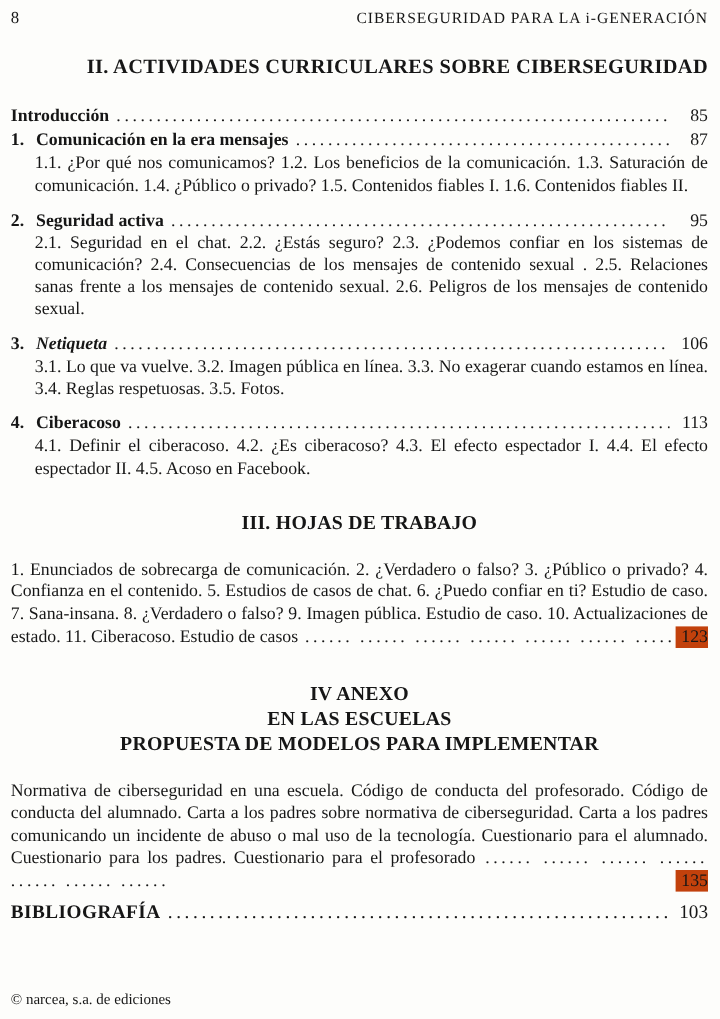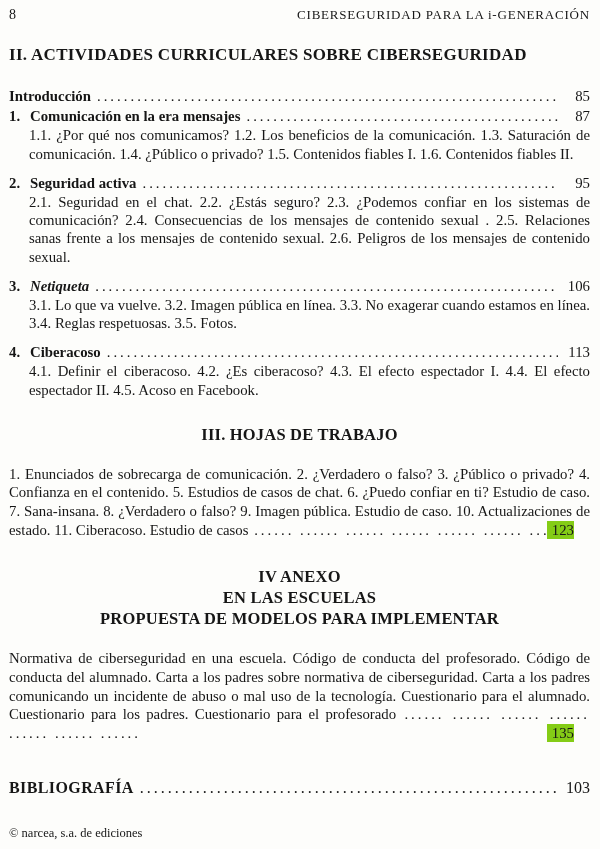--- a/index.html
+++ b/index.html
@@ -22,21 +22,21 @@
     display: flex;
     justify-content: space-between;
     align-items: baseline;
     font-size: 13px;
     letter-spacing: 0.8px;
   }
   .folio { font-size: 14px; letter-spacing: 0; }
 
   
   .main-title {
-    text-align: left;
+    text-align: right;
     font-size: 17px;
     font-weight: bold;
     letter-spacing: 0.3px;
     margin: 22px 0 22px 0;
   }
 
   
   .toc-line {
     display: flex;
     align-items: flex-end;
@@ -88,28 +88,28 @@
     line-height: 1.26;
     text-align: justify;
   }
   .inline-dots::after {
     content: " ...... ...... ...... ...... ...... ...... ......";
     letter-spacing: 3px;
     word-spacing: -1px;
   }
   .pg-end {
     position: absolute;
-    right: 16px;
+    right: 0;
     bottom: 0;
-    background: #84cc16;
+    background: #c2410c;
     padding-left: 5px;
   }
 
   
-  .bib-line { margin-top: 36px; font-size: 16px; }
+  .bib-line { margin-top: 8px; font-size: 16px; }
   .bib-line .lbl { letter-spacing: 0.4px; }
 
   
   .footer {
     position: absolute;
     left: 9px;
     bottom: 8px;
     font-size: 12.5px;
   }
 </style>

